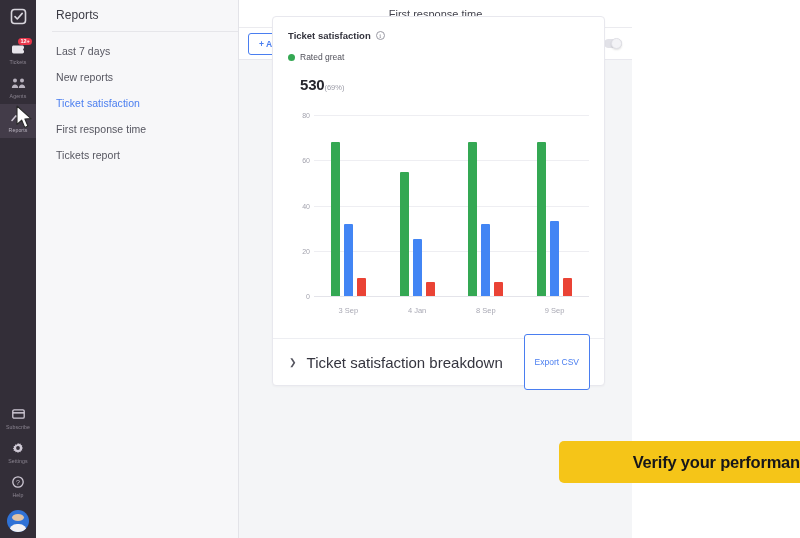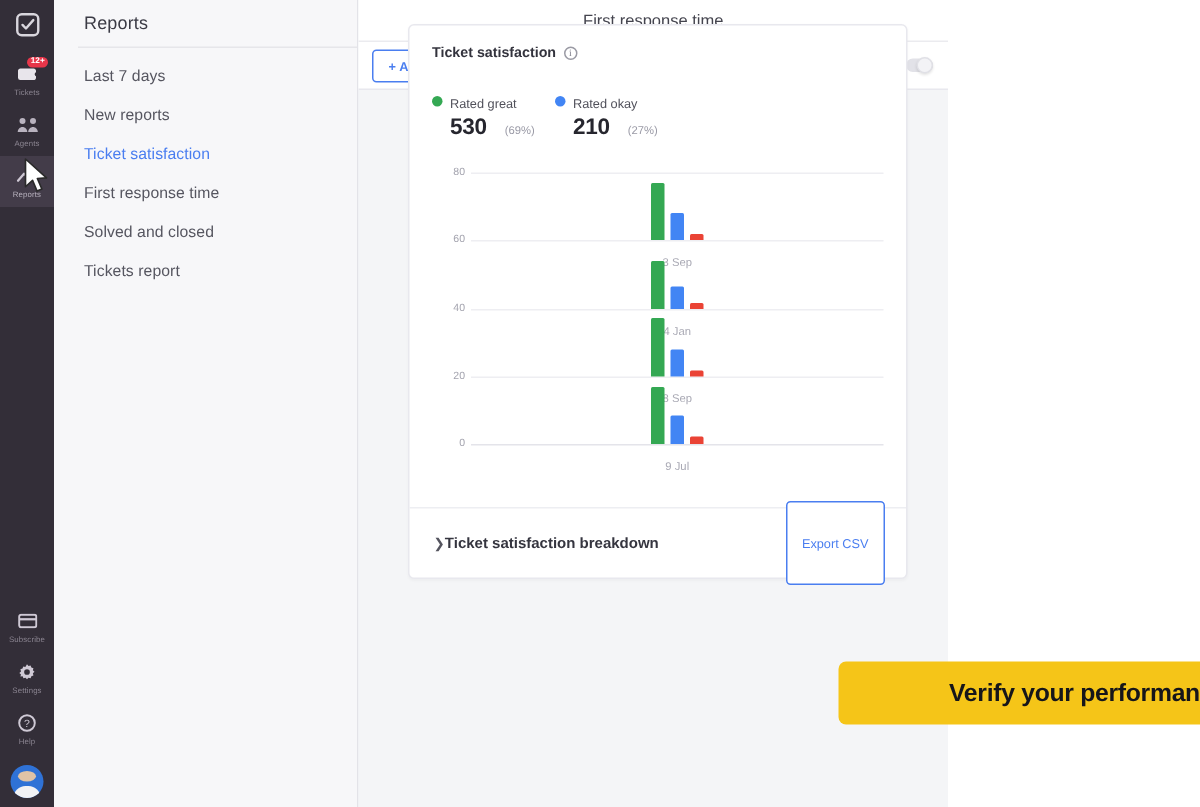--- a/index.html
+++ b/index.html
@@ -139,52 +139,52 @@
   .card-title { font-size: 9.5px; font-weight: bold; color: #33333d; }
   .info-ico {
     width: 9px; height: 9px; border-radius: 50%;
     border: 1px solid #9a9aa4; color: #7a7a86;
     font-size: 6.5px; line-height: 7.5px; text-align: center;
     font-family: "Liberation Serif", serif; cursor: pointer;
   }
 
   .legend { display: flex; padding: 11px 0 0 15px; gap: 0; }
   .legend-item { width: 82px; }
-  .legend-top { display: flex; gap: 5px; margin-top: 12px; }
+  .legend-top { display: flex; align-items: center; gap: 5px; }
   .dot { width: 7px; height: 7px; border-radius: 50%; }
   .legend-name { font-size: 8.5px; color: #50505a; }
-  .legend-vals { padding-left: 12px; margin-top: 2px; display: flex; align-items: baseline; gap: 12px; }
+  .legend-vals { padding-left: 12px; margin-top: 14px; display: flex; align-items: baseline; gap: 0; }
   .legend-num { font-size: 15px; font-weight: bold; color: #26262e; letter-spacing: -.2px; }
   .legend-pct { font-size: 7.5px; color: #9a9aa6; }
 
   
   .plot { position: absolute; left: 15px; right: 15px; top: 92px; height: 215px; }
   .plot-inner { position: absolute; left: 26px; right: 0; top: 6px; bottom: 28px; }
   .grid-line { position: absolute; left: 0; right: 0; height: 1px; background: #eeeef2; }
   .grid-line.base { background: #e4e4ea; }
   .y-tick {
     position: absolute; left: 0; width: 22px; text-align: right;
     font-size: 7px; color: #a3a3ae; transform: translateY(-50%);
   }
-  .groups { position: absolute; left: 0; right: 0; top: 0; bottom: 0; display: flex; flex-direction: column; }
+  .groups { position: absolute; left: 0; right: 0; top: 0; bottom: 0; display: flex; }
   .group { flex: 1; position: relative; display: flex; align-items: flex-end; justify-content: center; gap: 4px; }
   .bar { width: 9px; border-radius: 1px 1px 0 0; }
   .x-tick {
     position: absolute; bottom: -19px; left: 0; right: 0;
     text-align: center; font-size: 7.5px; color: #a9a9b4;
   }
 
   
   .breakdown {
     position: absolute; left: 0; right: 0; bottom: 0; height: 47px;
     border-top: 1px solid #edeef2;
     display: flex; align-items: center; padding: 0 14px 0 16px;
   }
   .chev { font-size: 9px; color: #55555f; cursor: pointer; }
-  .breakdown-label { font-size: 10px; font-weight: bold; color: #35353f; }
+  .breakdown-label { font-size: 15px; font-weight: normal; color: #35353f; margin-left: 10px; }
   .bd-spacer { flex: 1; }
   .btn-export {
     border: 1px solid #4a7ef0; color: #4a7ef0; background: #fff;
     font-size: 8.5px; border-radius: 3px; padding: 22px 10px; cursor: pointer;
   }
 
   
   .banner {
     position: absolute; left: 320px; top: 441px;
     width: 444px; height: 42px;
@@ -278,21 +278,20 @@
   </div>
 
   <div class="subnav">
     <div class="subnav-title">Reports</div>
     <div class="subnav-sep"></div>
     <div class="subnav-list">
       <div class="subnav-item">Last 7 days</div>
       <div class="subnav-item">New reports</div>
       <div class="subnav-item active">Ticket satisfaction</div>
       <div class="subnav-item">First response time</div>
-      <div class="subnav-item">Solved and closed</div>
       <div class="subnav-item">Tickets report</div>
     </div>
   </div>
 
   <div class="main">
 
     <div class="main-head">
       <div class="main-title">First response time</div>
     </div>
 
@@ -318,30 +317,20 @@
 
       <div class="legend">
         <div class="legend-item">
           <div class="legend-top">
             <span class="dot" style="background:#34a853"></span>
             <span class="legend-name">Rated great</span>
           </div>
           <div class="legend-vals">
             <span class="legend-num">530</span>
             <span class="legend-pct">(69%)</span>
-          </div>
-        </div>
-        <div class="legend-item">
-          <div class="legend-top">
-            <span class="dot" style="background:#4285f4"></span>
-            <span class="legend-name">Rated okay</span>
-          </div>
-          <div class="legend-vals">
-            <span class="legend-num">210</span>
-            <span class="legend-pct">(27%)</span>
           </div>
         </div>
       </div>
 
       <div class="plot">
         <div class="plot-inner">
           <div id="gridlines">
               <div class="grid-line base" style="top: 100%;"></div>
               <div class="grid-line" style="top: 75%;"></div>
               <div class="grid-line" style="top: 50%;"></div>
@@ -364,21 +353,21 @@
               <div class="group">
                 <div class="bar" title="Rated great: 68" style="height: 85%; background: rgb(52, 168, 83);"></div>
                 <div class="bar" title="Rated okay: 32" style="height: 40%; background: rgb(66, 133, 244);"></div>
                 <div class="bar" title="Rated bad: 6" style="height: 7.5%; background: rgb(234, 67, 53);"></div>
                 <div class="x-tick">8 Sep</div>
               </div>
               <div class="group">
                 <div class="bar" title="Rated great: 68" style="height: 85%; background: rgb(52, 168, 83);"></div>
                 <div class="bar" title="Rated okay: 33" style="height: 41.25%; background: rgb(66, 133, 244);"></div>
                 <div class="bar" title="Rated bad: 8" style="height: 10%; background: rgb(234, 67, 53);"></div>
-                <div class="x-tick">9 Jul</div>
+                <div class="x-tick">9 Sep</div>
               </div>
             </div>
         </div>
         <div id="yticks">
             <div class="y-tick" style="top: 187px;">0</div>
             <div class="y-tick" style="top: 141.75px;">20</div>
             <div class="y-tick" style="top: 96.5px;">40</div>
             <div class="y-tick" style="top: 51.25px;">60</div>
             <div class="y-tick" style="top: 6px;">80</div>
           </div>

